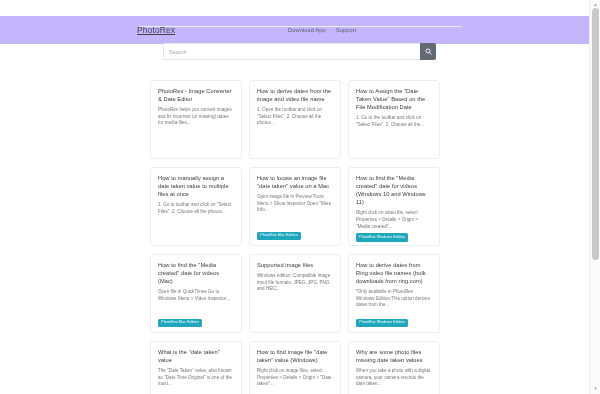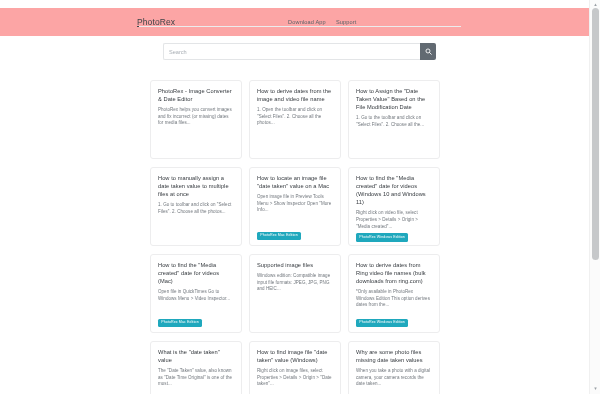--- a/index.html
+++ b/index.html
@@ -17,26 +17,26 @@
     position: relative;
     width: 600px;
     height: 394px;
     background: #ffffff;
     overflow: hidden;
   }
 
   
   .navbar {
     position: absolute;
-    top: 8px; left: 0;
+    top: 16px; left: 0;
     width: 590px;
     height: 28px;
     display: flex;
     align-items: center;
-    background: #fca5a5;
+    background: #c4b5fd;
   }
   .brand {
     position: absolute;
     left: 137px;
     font-size: 8.5px;
     color: #3f4448;
     letter-spacing: 0.1px;
     white-space: nowrap;
   }
   .nav-links {

